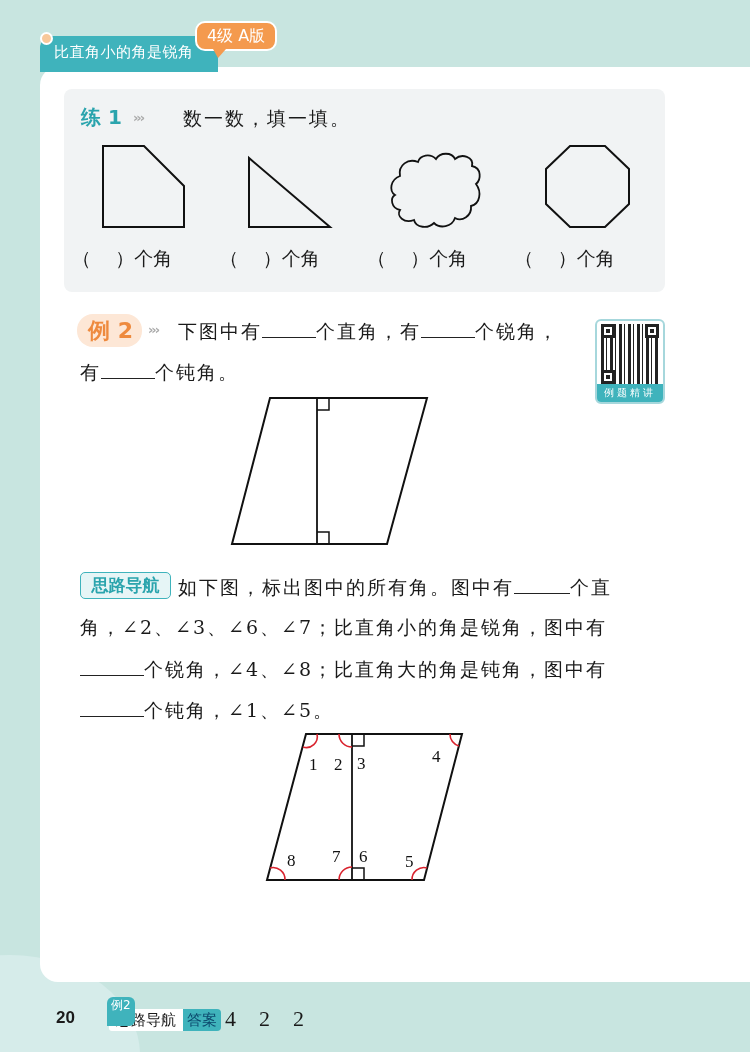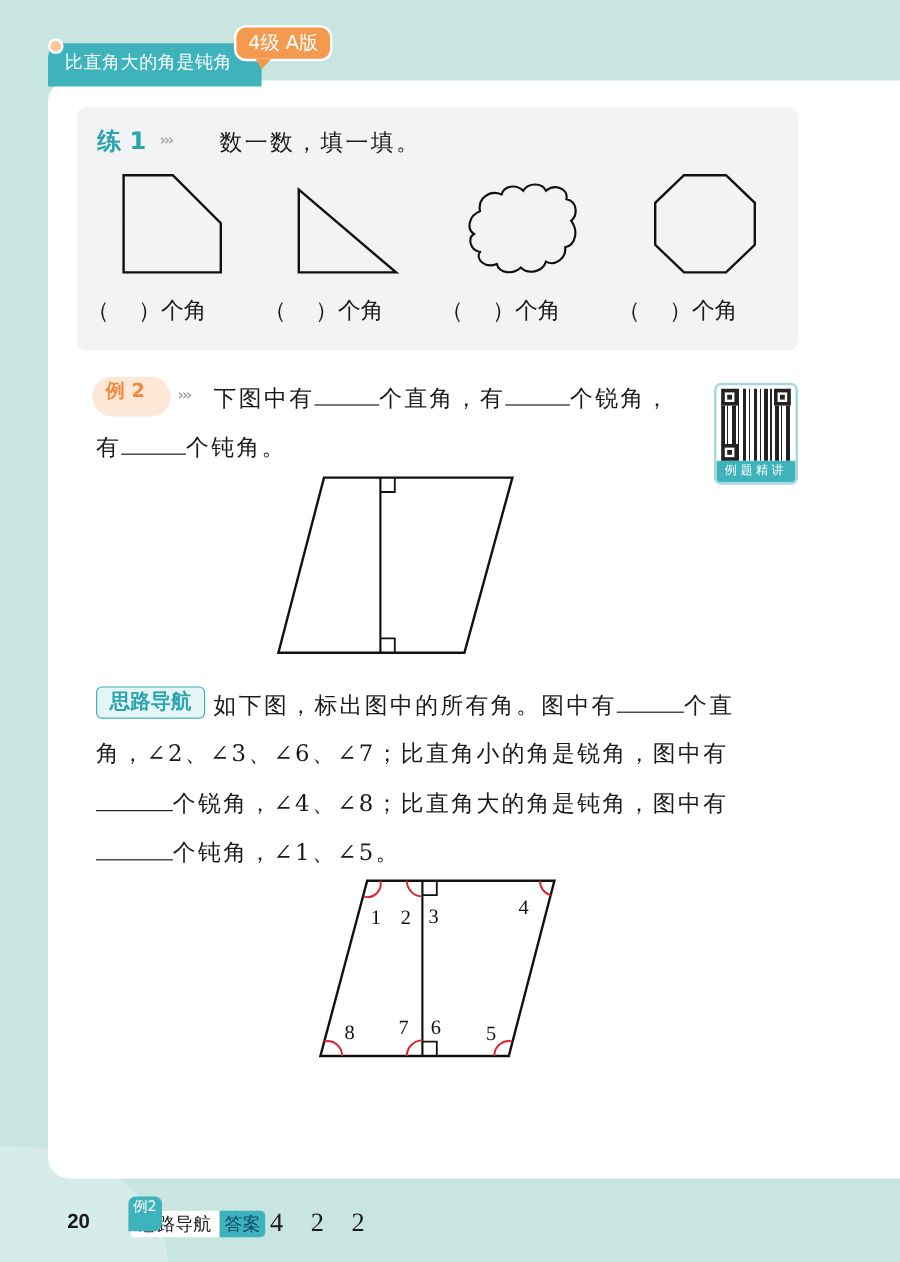--- a/index.html
+++ b/index.html
@@ -15,21 +15,21 @@
 
   .ex1-box { position: absolute; left: 64px; top: 89px; width: 601px; height: 203px; background: #f1f3f4; border-radius: 8px; }
   .ex-label { position: absolute; font-family: "DejaVu Sans", sans-serif; font-weight: bold; font-size: 20px; }
   .ex1-label { left: 81px; top: 104px; color: #2aa4ad; }
   .chev { position: absolute; font-family: "DejaVu Sans", sans-serif; font-size: 13px; color: #aaa; font-weight: bold; letter-spacing: -2px; }
   .prompt { position: absolute; font-size: 19px; letter-spacing: 2px; }
   .answers-row { position: absolute; top: 246px; font-size: 19px; display: flex; left: 72px; width: 590px; }
   .ans { width: 150px; white-space: pre; }
 
   .ex2-pill { position: absolute; left: 77px; top: 314px; width: 65px; height: 33px; border-radius: 16px; background: #fde7d6; }
-  .ex2-label { left: 88px; top: 316px; color: #ee8a3e; font-size: 16px; }
+  .ex2-label { left: 88px; top: 316px; color: #ee8a3e; font-size: 22px; }
   .text-line { position: absolute; font-size: 19px; letter-spacing: 2px; white-space: pre; }
   .blank { display: inline-block; border-bottom: 1.5px solid #222; height: 20px; vertical-align: baseline; }
   .qr { position: absolute; left: 595px; top: 319px; width: 70px; height: 85px; border: 2px solid #a6d7dc; border-radius: 6px; background: #fff; overflow: hidden; padding-left: 48px; }
   .qr-code { position: absolute; left: 4px; top: 3px; width: 58px; height: 60px;
     background:
       repeating-linear-gradient(90deg, #222 0 3px, transparent 3px 5px, #222 5px 6px, transparent 6px 9px),
       repeating-linear-gradient(0deg, transparent 0 2px, #fff 2px 4px, transparent 4px 7px);
     background-blend-mode: normal; }
   .qr-corner { position: absolute; width: 14px; height: 14px; border: 3px solid #222; background: #fff; }
   .qr-corner::after { content: ""; position: absolute; left: 2px; top: 2px; width: 4px; height: 4px; background: #222; }
@@ -46,21 +46,21 @@
   .foot-val { position: absolute; top: 1006px; font-size: 22px; font-family: "Liberation Serif", serif; }
 </style>
 </head>
 <body>
 
 <div class="bg-blob"></div>
 <div class="page"></div>
 
 <div class="header-tab"></div>
 <div class="header-dot"></div>
-<div class="header-title">比直角大的角是钝角</div>
+<div class="header-title">比直角小的角是锐角</div>
 <div class="level-bubble">4级 A版</div>
 
 <div class="ex1-box"></div>
 <div class="ex-label ex1-label">练 1</div>
 <div class="chev" style="left:133px; top:110px;">›››</div>
 <div class="prompt" style="left:164px; top:106px;margin-left:19px;">数一数，填一填。</div>
 
 <svg class="fig" width="750" height="1052">
   <polygon points="103,146 144,146 184,186 184,227 103,227" fill="none" stroke="#111" stroke-width="2"></polygon>
   <polygon points="249,158 249,227 330,227" fill="none" stroke="#111" stroke-width="2"></polygon>

